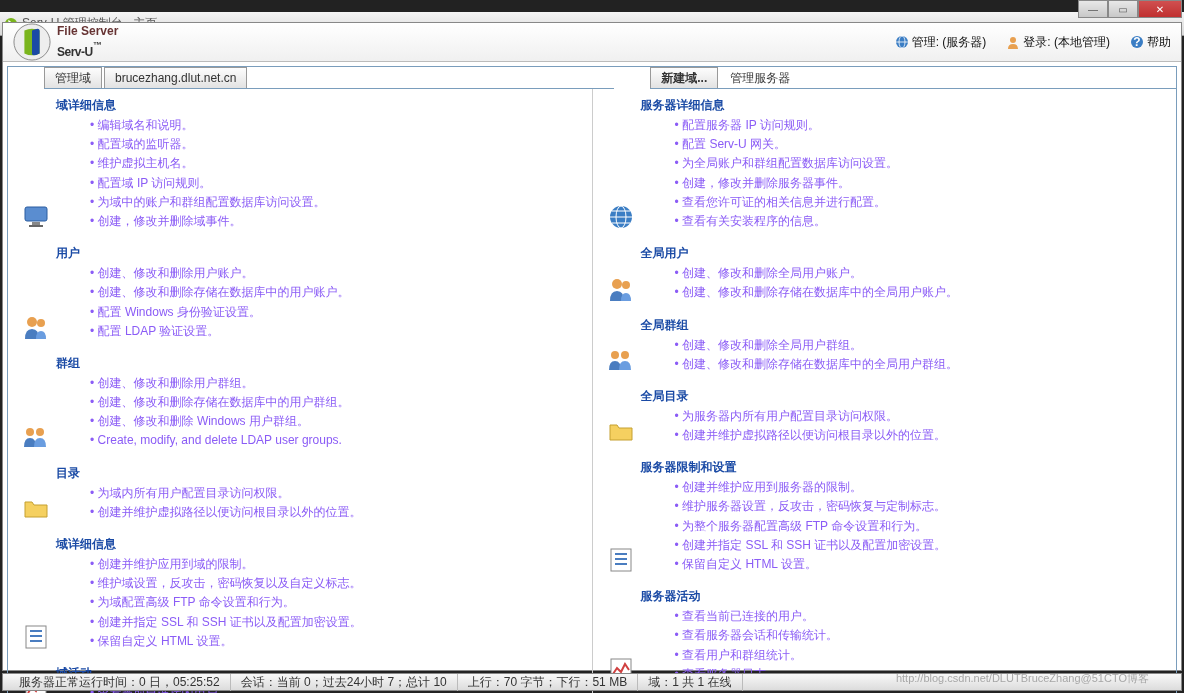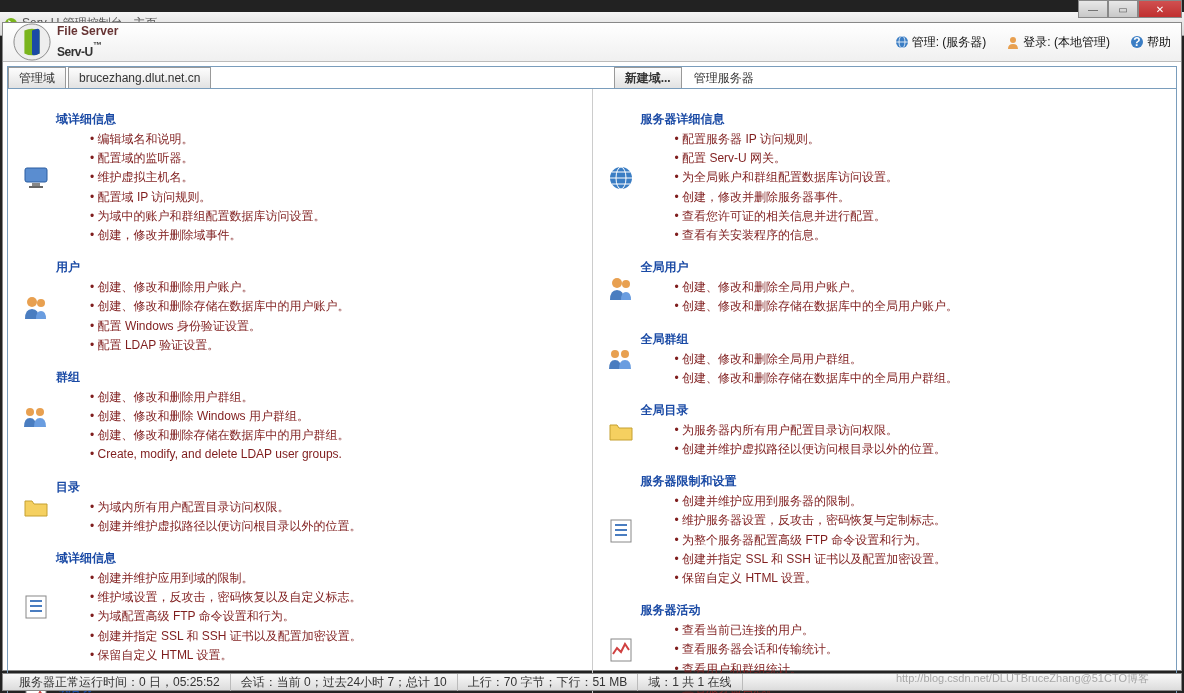--- a/index.html
+++ b/index.html
@@ -15,34 +15,34 @@
 .logo-sv-ico { width: 38px; height: 38px; }
 .logo-sv-txt { margin-left: 6px; }
 .logo-sv-txt .fs { font-size: 12px; color: #633; font-weight: bold; }
 .logo-sv-txt .sv { font-size: 20px; font-weight: bold; color: #333; letter-spacing: -0.5px; }
 .logo-sv-txt .tm { font-size: 9px; vertical-align: super; }
 .top-links { margin-left: auto; display: flex; gap: 20px; align-items: center; }
 .top-link { display: flex; align-items: center; gap: 3px; color: #111; cursor: pointer; }
 .top-ico { width: 14px; height: 14px; display: inline-block; }
 .content-wrap { flex: 1; display: flex; flex-direction: column; border: 1px solid #7a9dbc; margin: 4px; }
 .tabs-row { display: flex; height: 22px; background: #fff; }
-.tab-seg { display: flex; border-bottom: 1px solid #7a9dbc; }
+.tab-seg { display: flex; border-bottom: 1px solid #7a9dbc; margin-left: 36px; }
 .tab-btn { padding: 3px 10px; background: linear-gradient(#fdfdfd,#e2e2e2); border: 1px solid #999; border-bottom: none; margin-right: 2px; cursor: pointer; display: flex; align-items: center; color: #333; }
 .tab-btn.bold { font-weight: bold; }
 .tab-grow { flex: 1; border-bottom: 1px solid #7a9dbc; }
 .tab-label { padding: 3px 10px; border-bottom: 1px solid #7a9dbc; color: #333; }
 .two-col { flex: 1; display: flex; overflow: hidden; }
 .col { flex: 1; overflow-y: auto; padding: 8px 14px; }
 .col.left { border-right: 1px solid #ccc; }
 .section { margin-bottom: 14px; }
-.section-hdr { display: flex; align-items: center; margin-top: 14px; }
+.section-hdr { display: flex; align-items: flex-end; }
 .section-ico { width: 28px; height: 28px; margin-right: 6px; flex-shrink: 0; }
 .section-title { color: #1a4aa5; font-weight: bold; cursor: pointer; }
 .section-body { margin-left: 34px; margin-top: 2px; }
-.section-body .line { color: #7f1d1d; line-height: 1.6; }
+.section-body .line { color: #8b5cf6; line-height: 1.6; }
 .section-body .line::before { content: "• "; }
 .status-bar { position: absolute; left: 2px; right: 2px; bottom: 2px; height: 18px; background: linear-gradient(#f8f8f8,#dcdcdc); display: flex; align-items: center; padding: 0 6px; color: #333; font-size: 11px; border: 1px solid #888; }
 .status-seg { padding: 0 10px; border-right: 1px solid #bbb; }
 .watermark { position: absolute; right: 32px; bottom: 4px; color: #888; font-size: 11px; opacity: 0.7; }
 </style>
 </head>
 <body>
 
 <div class="titlebar">
   <svg class="titlebar-icon" viewBox="0 0 16 16">
@@ -162,22 +162,22 @@
               <svg class="section-ico" viewBox="0 0 28 28">
                 <circle cx="8" cy="9" r="4" fill="#e8a050"></circle>
                 <circle cx="18" cy="9" r="4" fill="#e8a050"></circle>
                 <path d="M2 24 Q2 15 8 15 Q14 15 14 24 Z" fill="#4a7dc0"></path>
                 <path d="M12 24 Q12 15 18 15 Q24 15 24 24 Z" fill="#6a9de0"></path>
               </svg>
               <div>
                 <div class="section-title">群组</div>
                 <div class="section-body">
                   <div class="line">创建、修改和删除用户群组。</div>
+                  <div class="line">创建、修改和删除存储在数据库中的用户群组。</div>
                   <div class="line">创建、修改和删除 Windows 用户群组。</div>
-                  <div class="line">创建、修改和删除存储在数据库中的用户群组。</div>
                   <div class="line">Create, modify, and delete LDAP user groups.</div>
                 </div>
               </div>
             </div>
           </div>
           <div class="section">
             <div class="section-hdr">
               <svg class="section-ico" viewBox="0 0 28 28">
                 <path d="M3 8 L10 8 L12 11 L25 11 L25 23 L3 23 Z" fill="#f5d060" stroke="#c5a030"></path>
               </svg>

